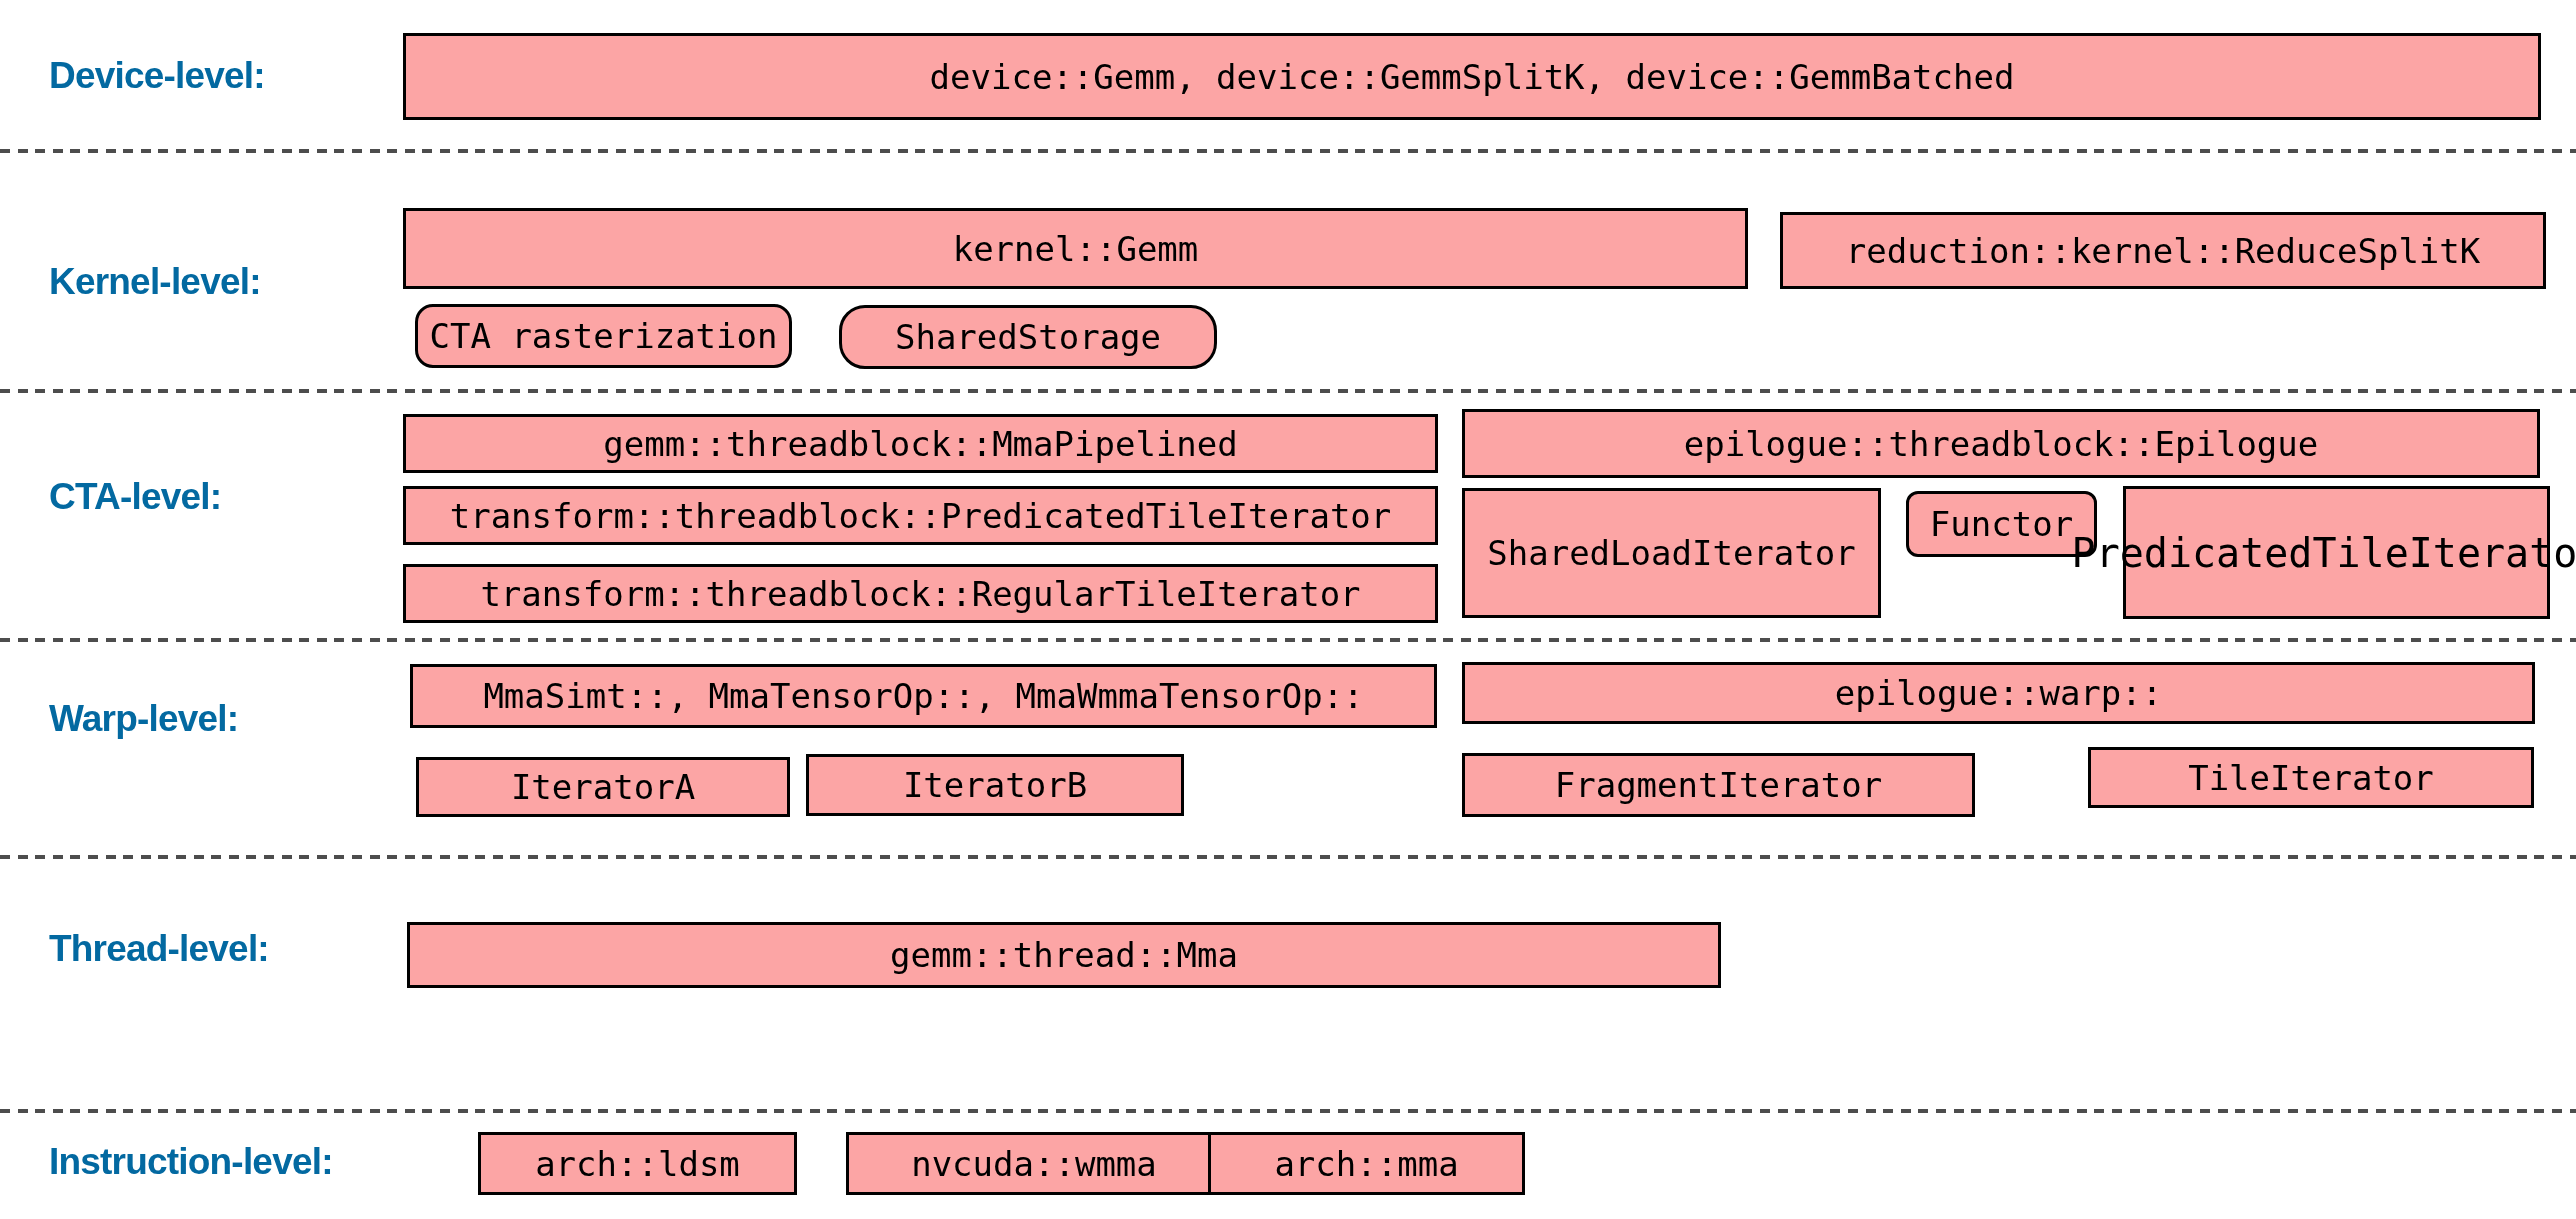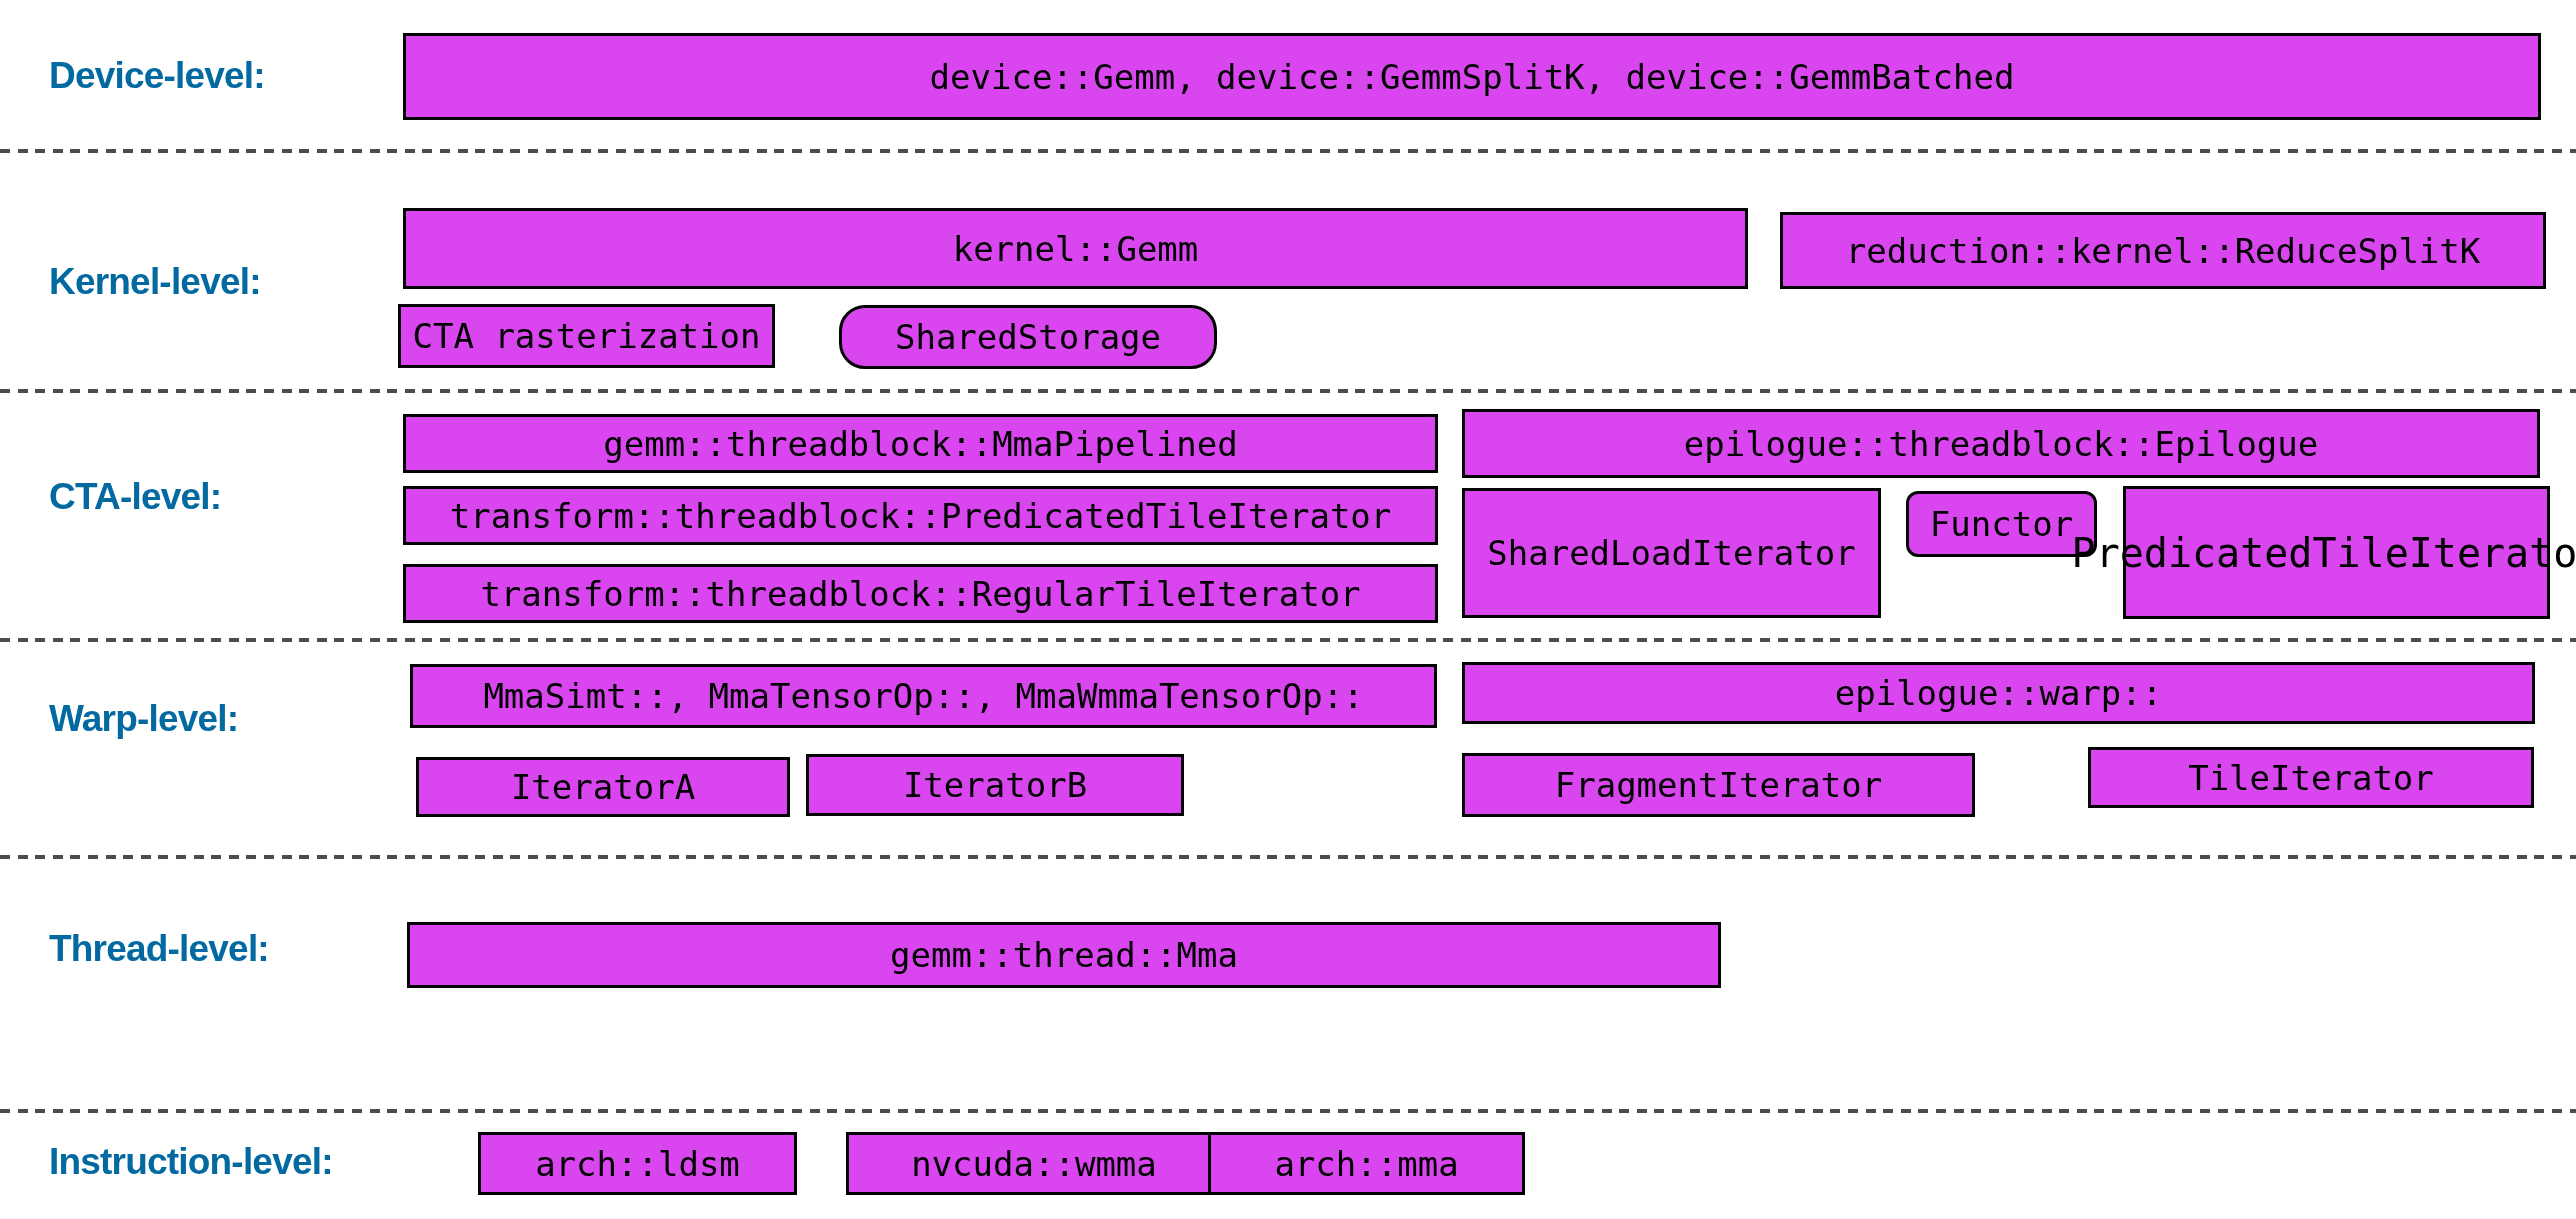--- a/index.html
+++ b/index.html
@@ -21,21 +21,21 @@
     font-size: 37px;
     line-height: 43px;
     color: #0369a1;
     letter-spacing: -0.8px;
     white-space: nowrap;
   }
   .box {
     position: absolute;
     box-sizing: border-box;
     border: 3.1px solid #000000;
-    background: #d946ef;
+    background: #fca5a5;
     display: flex;
     align-items: center;
     justify-content: center;
     font-family: "DejaVu Sans Mono", "Liberation Mono", monospace;
     font-size: 34px;
     color: #000000;
     white-space: nowrap;
   }
   .box.small-text {
     font-size: 40px;
@@ -54,21 +54,21 @@
 <div class="diagram">
 
   <div class="level-label" style="left:49px; top:54px;">Device-level:</div>
   <div class="box" style="left:403px; top:33px; width:2138px; height:87px;">device::Gemm, device::GemmSplitK, device::GemmBatched</div>
 
   <div class="divider" style="top:149px;"></div>
 
   <div class="level-label" style="left:49px; top:260px;">Kernel-level:</div>
   <div class="box" style="left:403px; top:208px; width:1345px; height:81px;">kernel::Gemm</div>
   <div class="box" style="left:1780px; top:212px; width:766px; height:77px;">reduction::kernel::ReduceSplitK</div>
-  <div class="box" style="left:398px; top:304px; width:377px; height:64px;">CTA rasterization</div>
+  <div class="box" style="left:415px; top:304px; width:377px; height:64px;border-radius:18px;">CTA rasterization</div>
   <div class="box" style="left:839px; top:305px; width:378px; height:64px;border-radius:26px;">SharedStorage</div>
 
   <div class="divider" style="top:389px;"></div>
 
   <div class="level-label" style="left:49px; top:475px;">CTA-level:</div>
   <div class="box" style="left:403px; top:414px; width:1035px; height:59px;">gemm::threadblock::MmaPipelined</div>
   <div class="box" style="left:403px; top:486px; width:1035px; height:59px;">transform::threadblock::PredicatedTileIterator</div>
   <div class="box" style="left:403px; top:564px; width:1035px; height:59px;">transform::threadblock::RegularTileIterator</div>
   <div class="box" style="left:1462px; top:409px; width:1078px; height:69px;">epilogue::threadblock::Epilogue</div>
   <div class="box" style="left:1462px; top:488px; width:419px; height:130px;">SharedLoadIterator</div>

